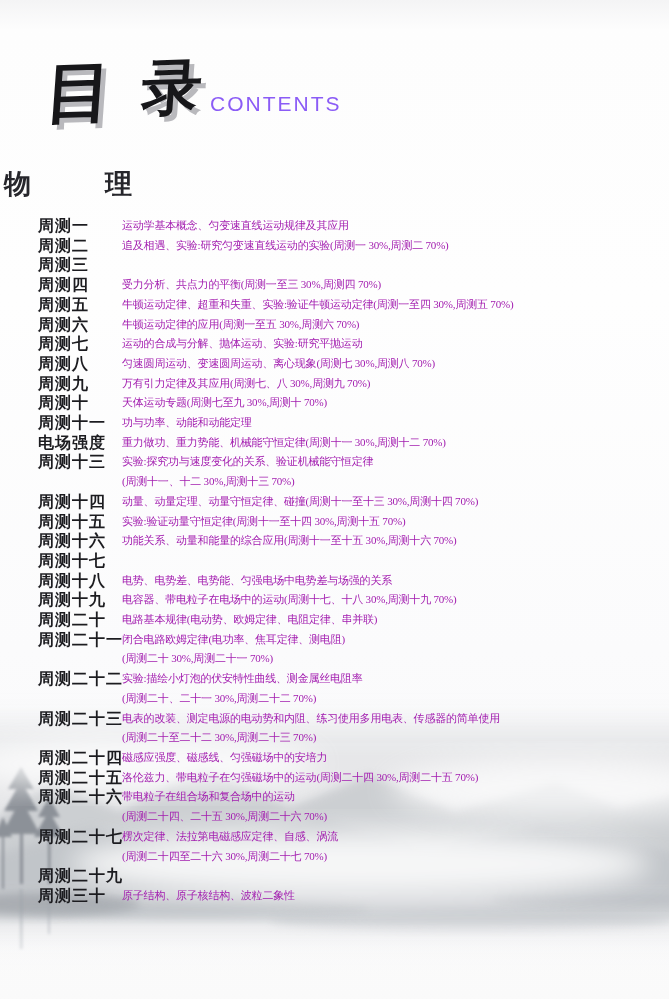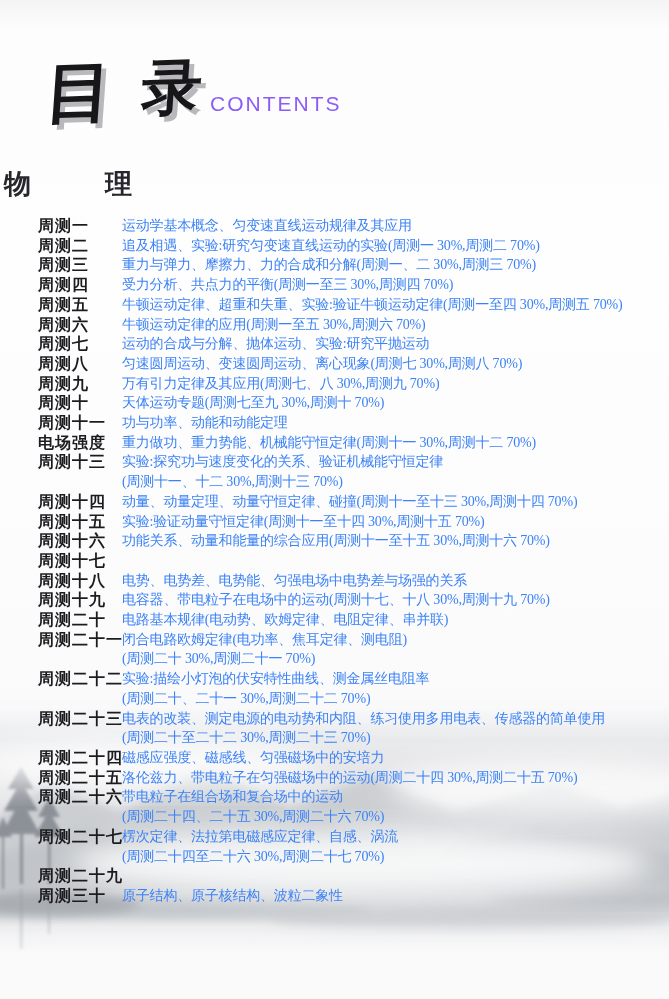--- a/index.html
+++ b/index.html
@@ -39,21 +39,21 @@
   
   .toc-list{position:absolute;top:216px;left:38px;width:625px;}
   .toc-row{display:grid;grid-template-columns:84px 1fr;align-items:start;}
   .entry-label{
     font-family:"Liberation Sans","DejaVu Sans",sans-serif;
     font-weight:bold;font-size:16px;line-height:19.7px;
     color:#1c1c20;letter-spacing:1px;white-space:nowrap;
   }
   .entry-desc{min-width:0;}
   .toc-line{
-    font-size:14px;line-height:19.7px;color:#3b82f6;
+    font-size:11px;line-height:19.7px;color:#a21caf;
     letter-spacing:-0.2px;white-space:nowrap;
   }
 </style>
 </head>
 <body>
 
 <div class="page">
 
   <svg class="bg-art" viewBox="0 0 669 330" xmlns="http://www.w3.org/2000/svg" aria-hidden="true">
     <defs>
@@ -129,23 +129,20 @@
 
     <div class="toc-row">
       <div class="entry-label">周测二</div>
       <div class="entry-desc">
           <div class="toc-line">追及相遇、实验:研究匀变速直线运动的实验(周测一 30%,周测二 70%)</div>
         </div>
     </div>
 
     <div class="toc-row">
       <div class="entry-label">周测三</div>
-      <div class="entry-desc">
-          <div class="toc-line">重力与弹力、摩擦力、力的合成和分解(周测一、二 30%,周测三 70%)</div>
-        </div>
     </div>
 
     <div class="toc-row">
       <div class="entry-label">周测四</div>
       <div class="entry-desc">
           <div class="toc-line">受力分析、共点力的平衡(周测一至三 30%,周测四 70%)</div>
         </div>
     </div>
 
     <div class="toc-row">

